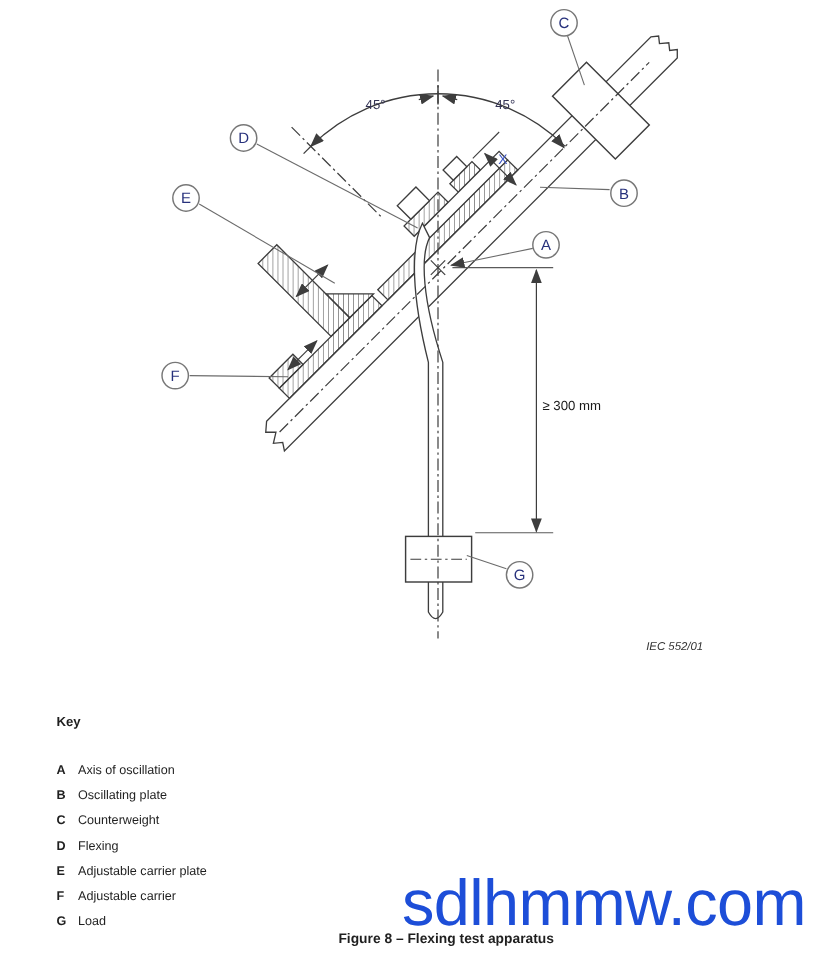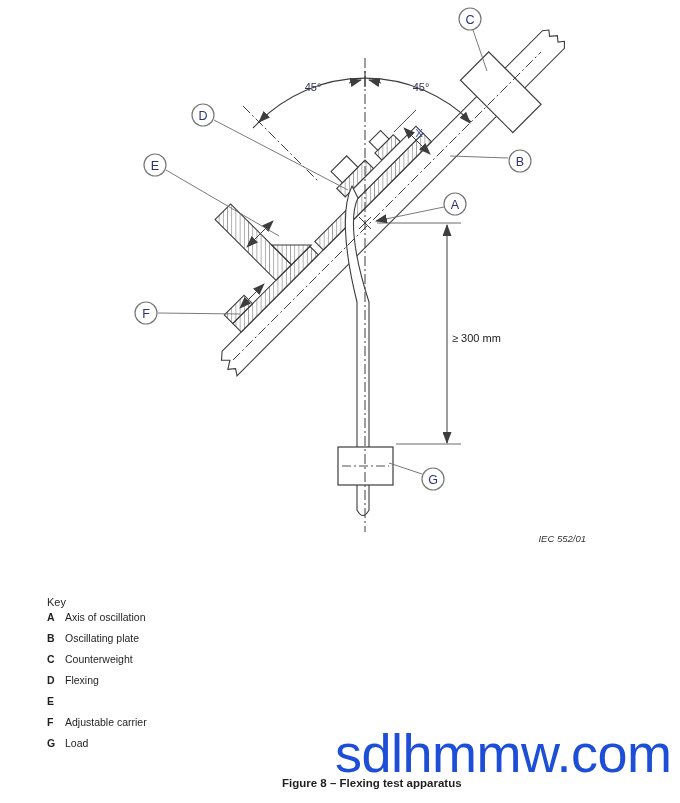--- a/index.html
+++ b/index.html
@@ -1,21 +1,21 @@
 <!DOCTYPE html>
 <html><head>
 <meta charset="utf-8">
 <style>
   html,body{margin:0;padding:0;background:#fff;}
   #stage{position:relative;width:680px;height:803px;background:#ffffff;overflow:hidden;
          font-family:"Liberation Sans",sans-serif;color:#1f1f1f;}
   #drawing{position:absolute;left:0;top:0;}
   svg text{font-family:"Liberation Sans",sans-serif;}
   .key-block{position:absolute;left:47px;top:596px;}
-  .key-title{font-size:11px;font-weight:normal;margin-bottom:3px;}
+  .key-title{font-size:11px;font-weight:bold;margin-bottom:28px;}
   .key-row{display:flex;height:21px;font-size:10.5px;line-height:13px;}
   .key-letter{width:18px;font-weight:bold;}
   .key-label{}
   .caption{position:absolute;left:252px;top:777px;font-size:11.5px;font-weight:bold;margin-left:30px;}
   .watermark{position:absolute;left:335px;top:726px;font-size:54px;letter-spacing:-0.5px;
              color:#1d4ed8;white-space:nowrap;line-height:1;}
 </style>
 </head>
 <body>
 
@@ -134,20 +134,21 @@
     <div class="key-row">
       <span class="key-letter">C</span>
       <span class="key-label">Counterweight</span>
     </div>
     <div class="key-row">
       <span class="key-letter">D</span>
       <span class="key-label">Flexing</span>
     </div>
     <div class="key-row">
       <span class="key-letter">E</span>
+      <span class="key-label">Adjustable carrier plate</span>
     </div>
     <div class="key-row">
       <span class="key-letter">F</span>
       <span class="key-label">Adjustable carrier</span>
     </div>
     <div class="key-row">
       <span class="key-letter">G</span>
       <span class="key-label">Load</span>
     </div>
   </div>

